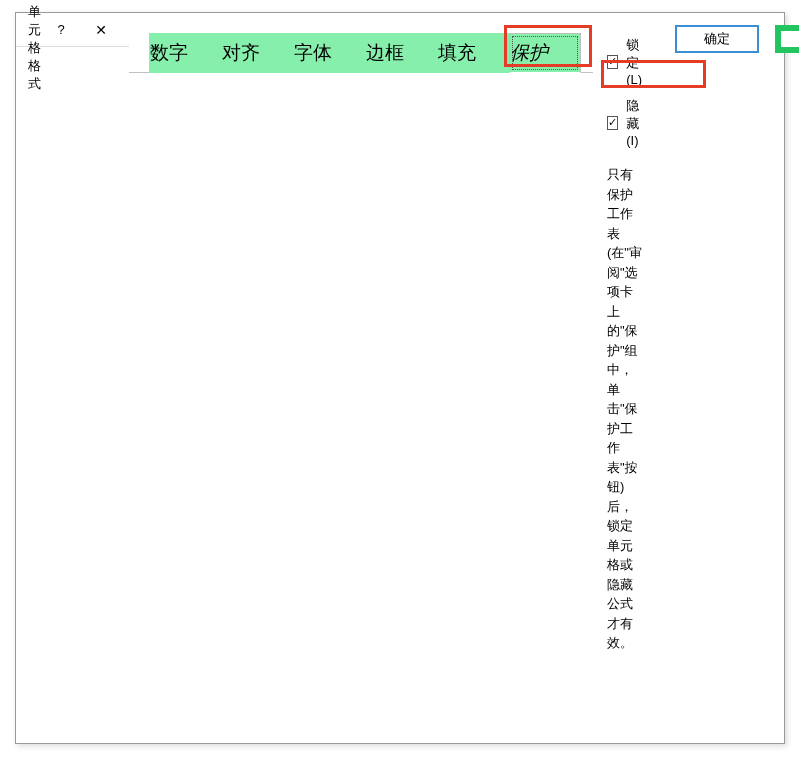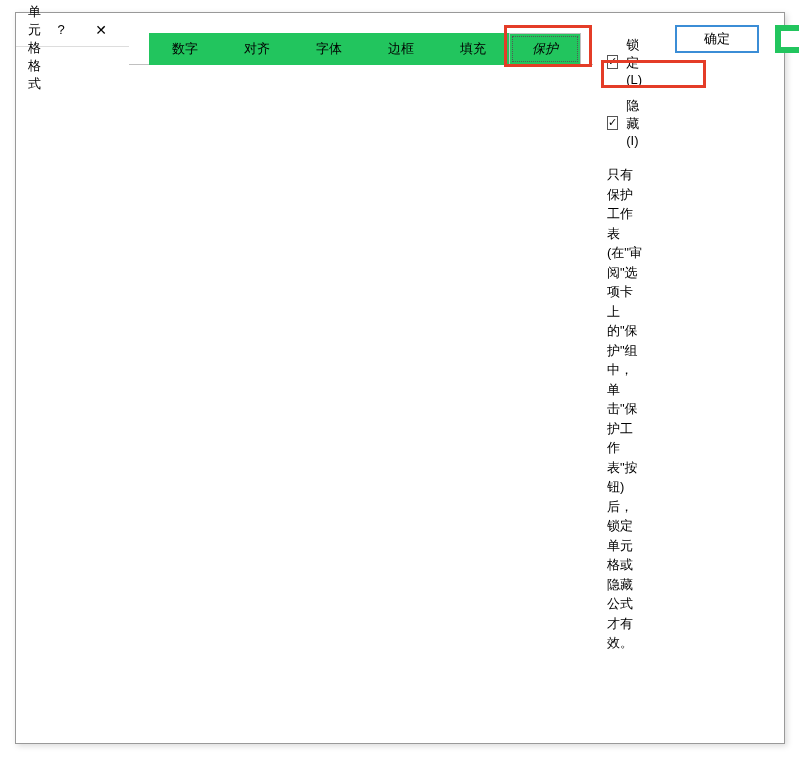--- a/index.html
+++ b/index.html
@@ -60,28 +60,28 @@
     }
     .tabs-row {
       display: flex;
       padding: 20px 12px 0 20px;
       position: relative;
       border-bottom: 1px solid #c0c0c0;
     }
     .tab {
       padding: 6px 0;
       min-width: 72px;
-      text-align: center;
-      font-size: 13px;
+      text-align: left;
+      font-size: 19px;
       cursor: pointer;
       position: relative;
       border: 1px solid transparent;
       border-bottom: none;
       margin-bottom: -1px;
-      background: #22c55e;
+      background: #86efac;
     }
     .tab.active {
       border: 1px solid #c0c0c0;
       border-bottom: 1px solid #fff;
       outline: 1px dotted #555;
       outline-offset: -4px;
       font-style: italic;
     }
     .tab-highlight-protect {
       position: absolute;

